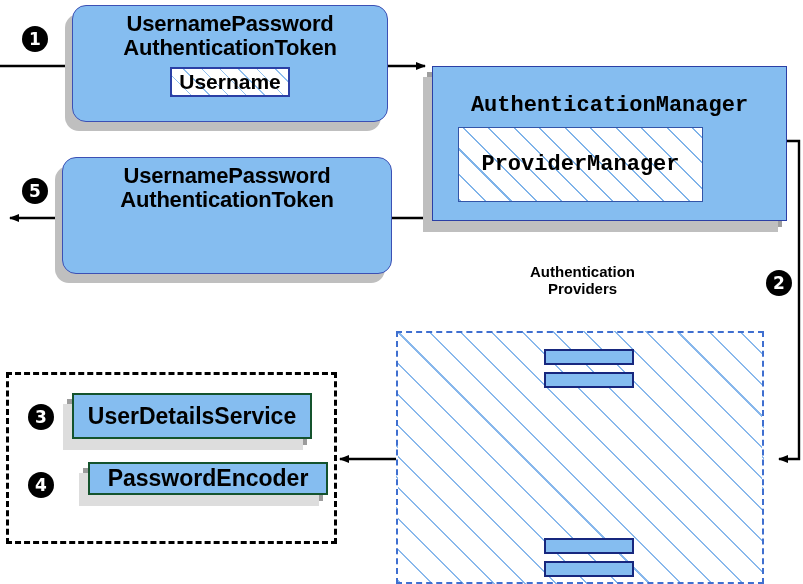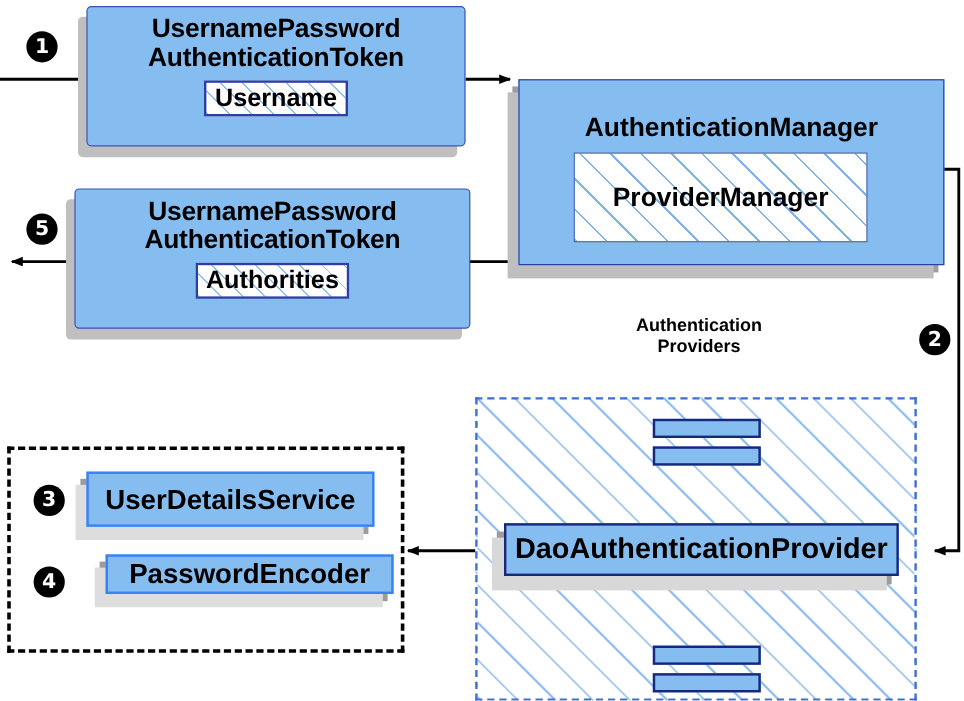--- a/index.html
+++ b/index.html
@@ -17,21 +17,21 @@
     background: #ffffff;
     overflow: hidden;
   }
   .abs { position: absolute; }
 
   
   .token-card {
     box-sizing: border-box;
     background: #85BDF0;
     border: 1.5px solid #3C50B4;
-    border-radius: 4px;
+    border-radius: 14px;
     box-shadow: -7px 9px 0 0 #BFBFBF;
     display: flex;
     flex-direction: column;
     align-items: center;
     padding-top: 6px;
   }
   .token-card .card-title {
     font-size: 22px;
     font-weight: bold;
     letter-spacing: -0.2px;
@@ -139,21 +139,21 @@
   .black-dashed {
     box-sizing: border-box;
     border: 3px dashed #000000;
     background: transparent;
   }
 
   
   .svc-box {
     box-sizing: border-box;
     background: #85BDF0;
-    border: 2px solid #3b82f6;
+    border: 2px solid #14532d;
     box-shadow: -9px 11px 0 0 #DDDDDD, -5px 6px 0 0 #9C9C9C;
     display: flex;
     align-items: center;
     justify-content: center;
     font-size: 23px;
     font-weight: bold;
     color: #000;
     white-space: nowrap;
   }
 
@@ -237,42 +237,40 @@
 AuthenticationToken</div>
     <div class="token-slots">
       <div class="slot">Username</div>
     </div>
   </div>
 
   <div class="abs token-card" style="left:62px; top:157px; width:330px; height:117px;">
     <div class="card-title">UsernamePassword
 AuthenticationToken</div>
     <div class="token-slots">
-      <div class="slot">Authorities</div>
     </div>
   </div>
 
-  <div class="abs sq-card" style="left:432px; top:66px; width:355px; height:155px;">
+  <div class="abs sq-card" style="left:432px; top:66px; width:355px; height:155px;font-family:Liberation Mono, monospace;">
     <div class="am-title">AuthenticationManager</div>
-    <div class="abs hatch-box" style="left:45px; top:60px; width:245px; height:75px;">ProviderManager</div>
+    <div class="abs hatch-box" style="left:25px; top:60px; width:245px; height:75px;">ProviderManager</div>
   </div>
 
   <div class="abs section-label" style="left:480px; top:264px; width:205px;">Authentication
 Providers</div>
 
   <div class="abs providers-region" style="left:396px; top:331px; width:368px; height:253px;">
 
     <div class="abs bar" style="left:146px; top:16px; width:90px; height:16px;"></div>
     <div class="abs bar" style="left:146px; top:39px; width:90px; height:16px;"></div>
 
     <div class="abs bar" style="left:146px; top:205px; width:90px; height:16px;"></div>
     <div class="abs bar" style="left:146px; top:228px; width:90px; height:16px;"></div>
   </div>
 
-  <div class="abs dao-box" style="left:420px; top:436px; width:329px; height:44px;">DaoAuthenticationProvider</div>
 
   <div class="abs black-dashed" style="left:6px; top:372px; width:331px; height:172px;"></div>
 
   <div class="abs svc-box" style="left:72px; top:393px; width:240px; height:46px;">UserDetailsService</div>
 
   <div class="abs svc-box" style="left:88px; top:462px; width:240px; height:33px;">PasswordEncoder</div>
 
 </div>
 
 </body></html>

